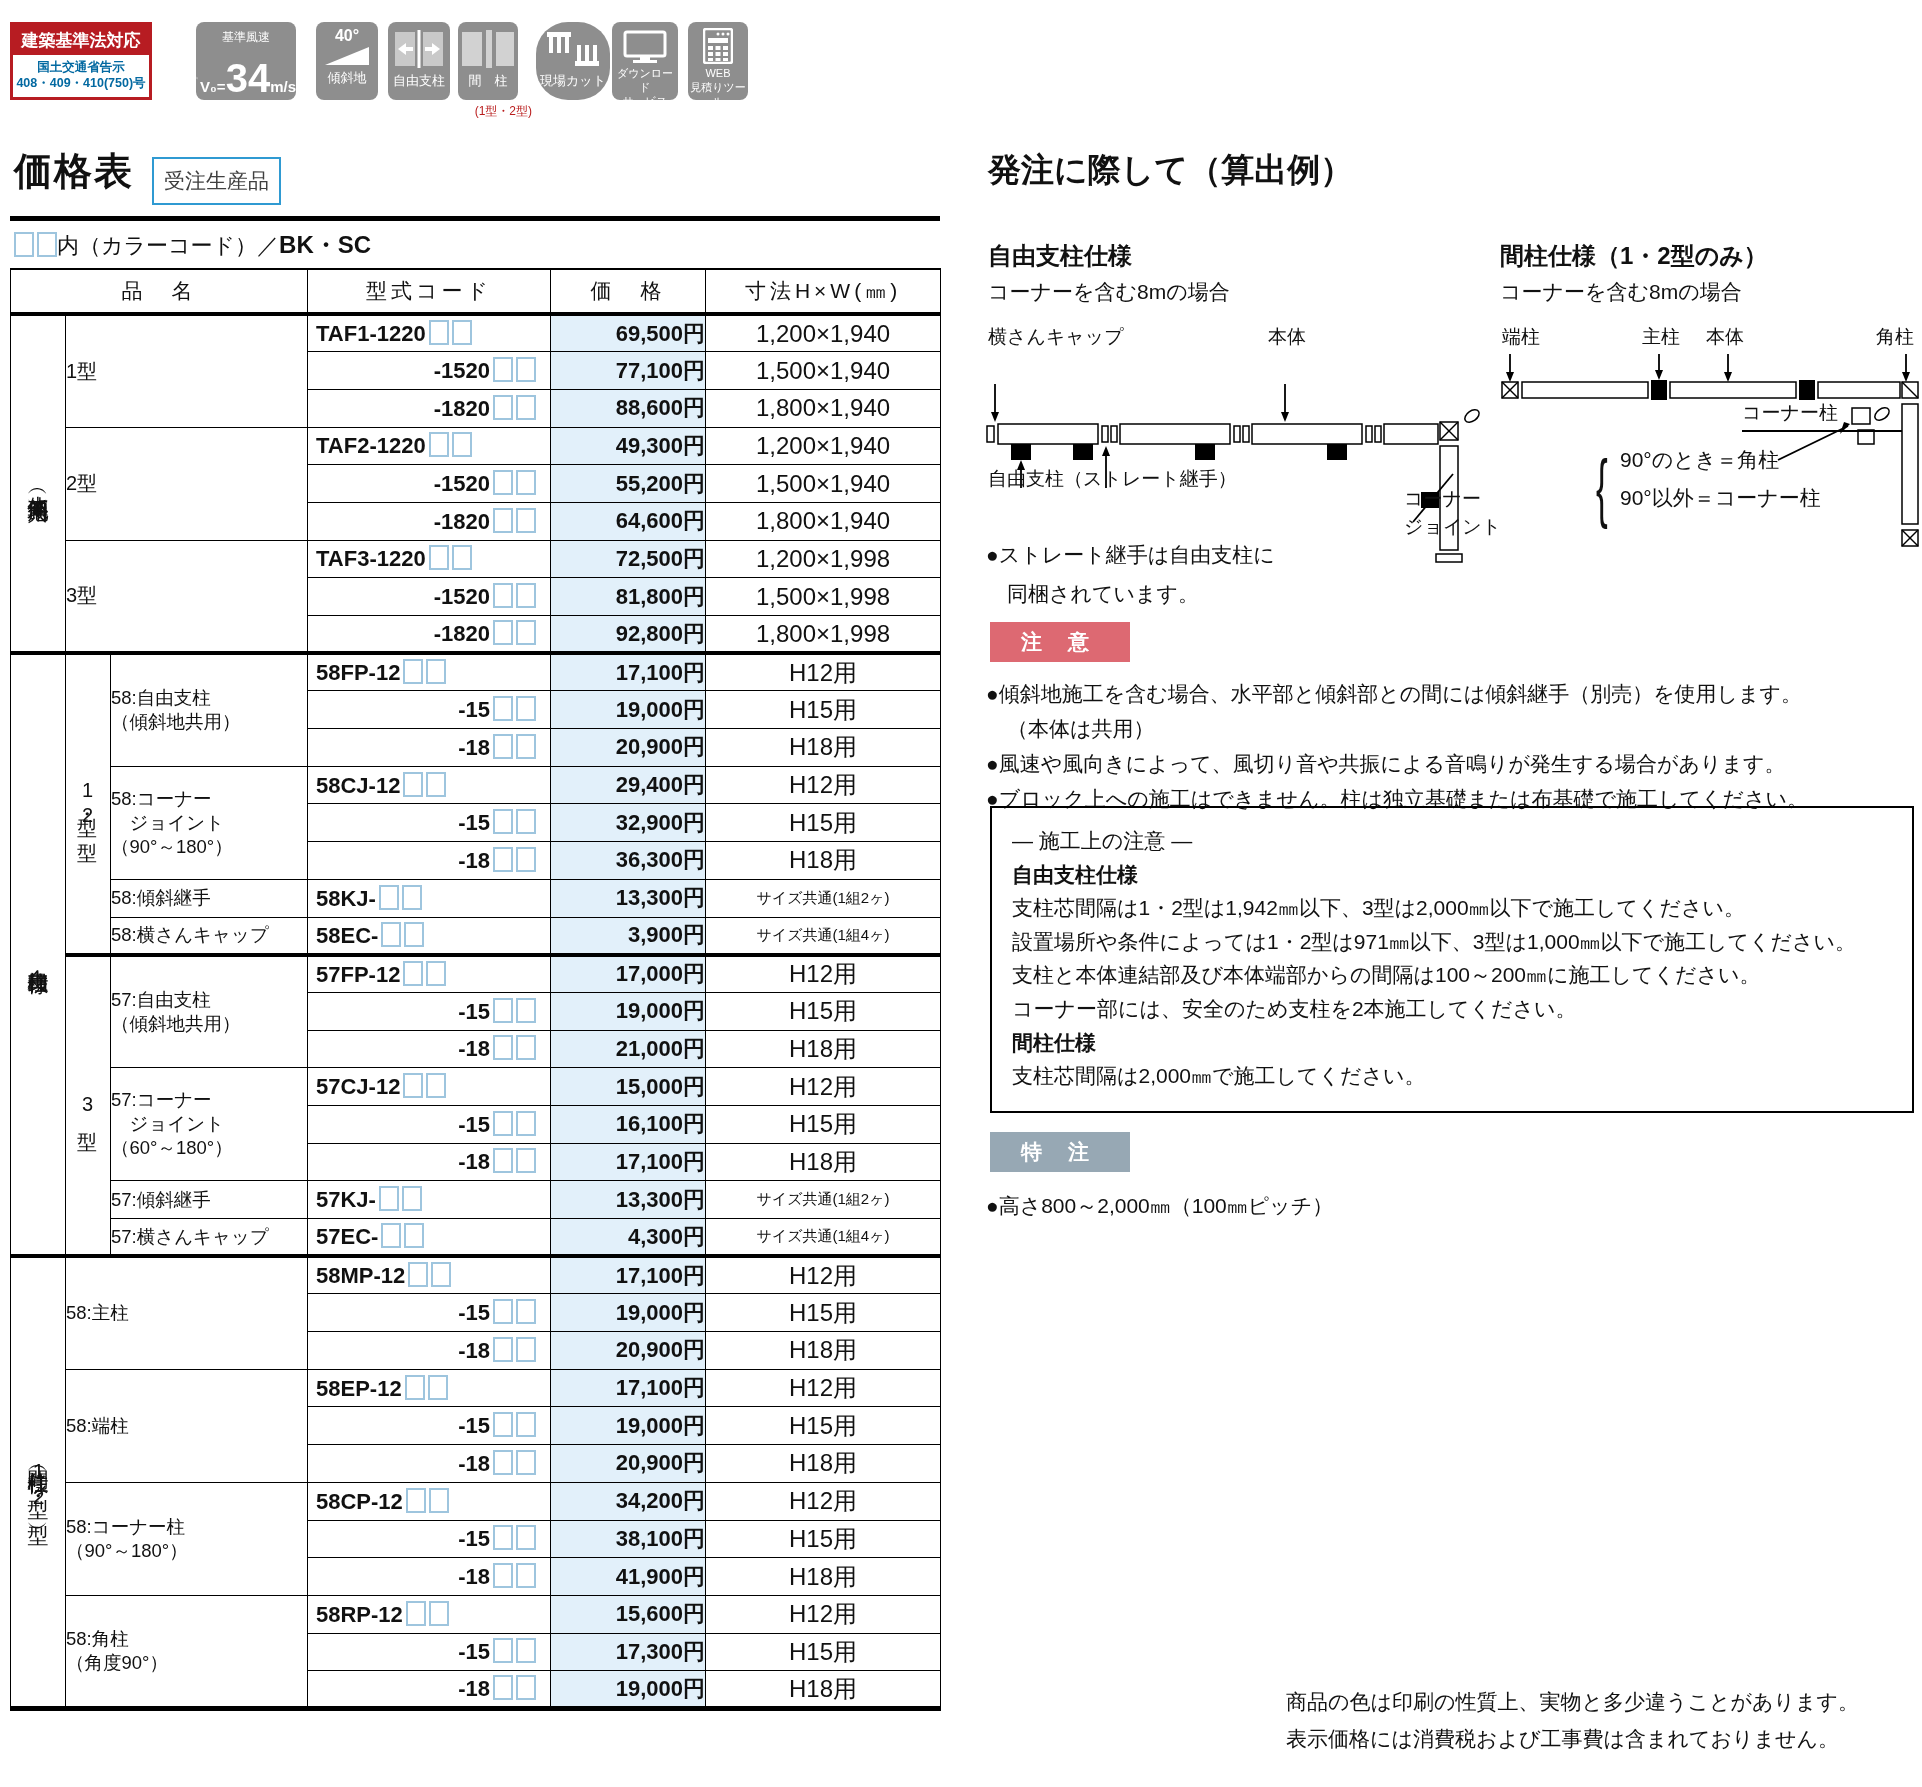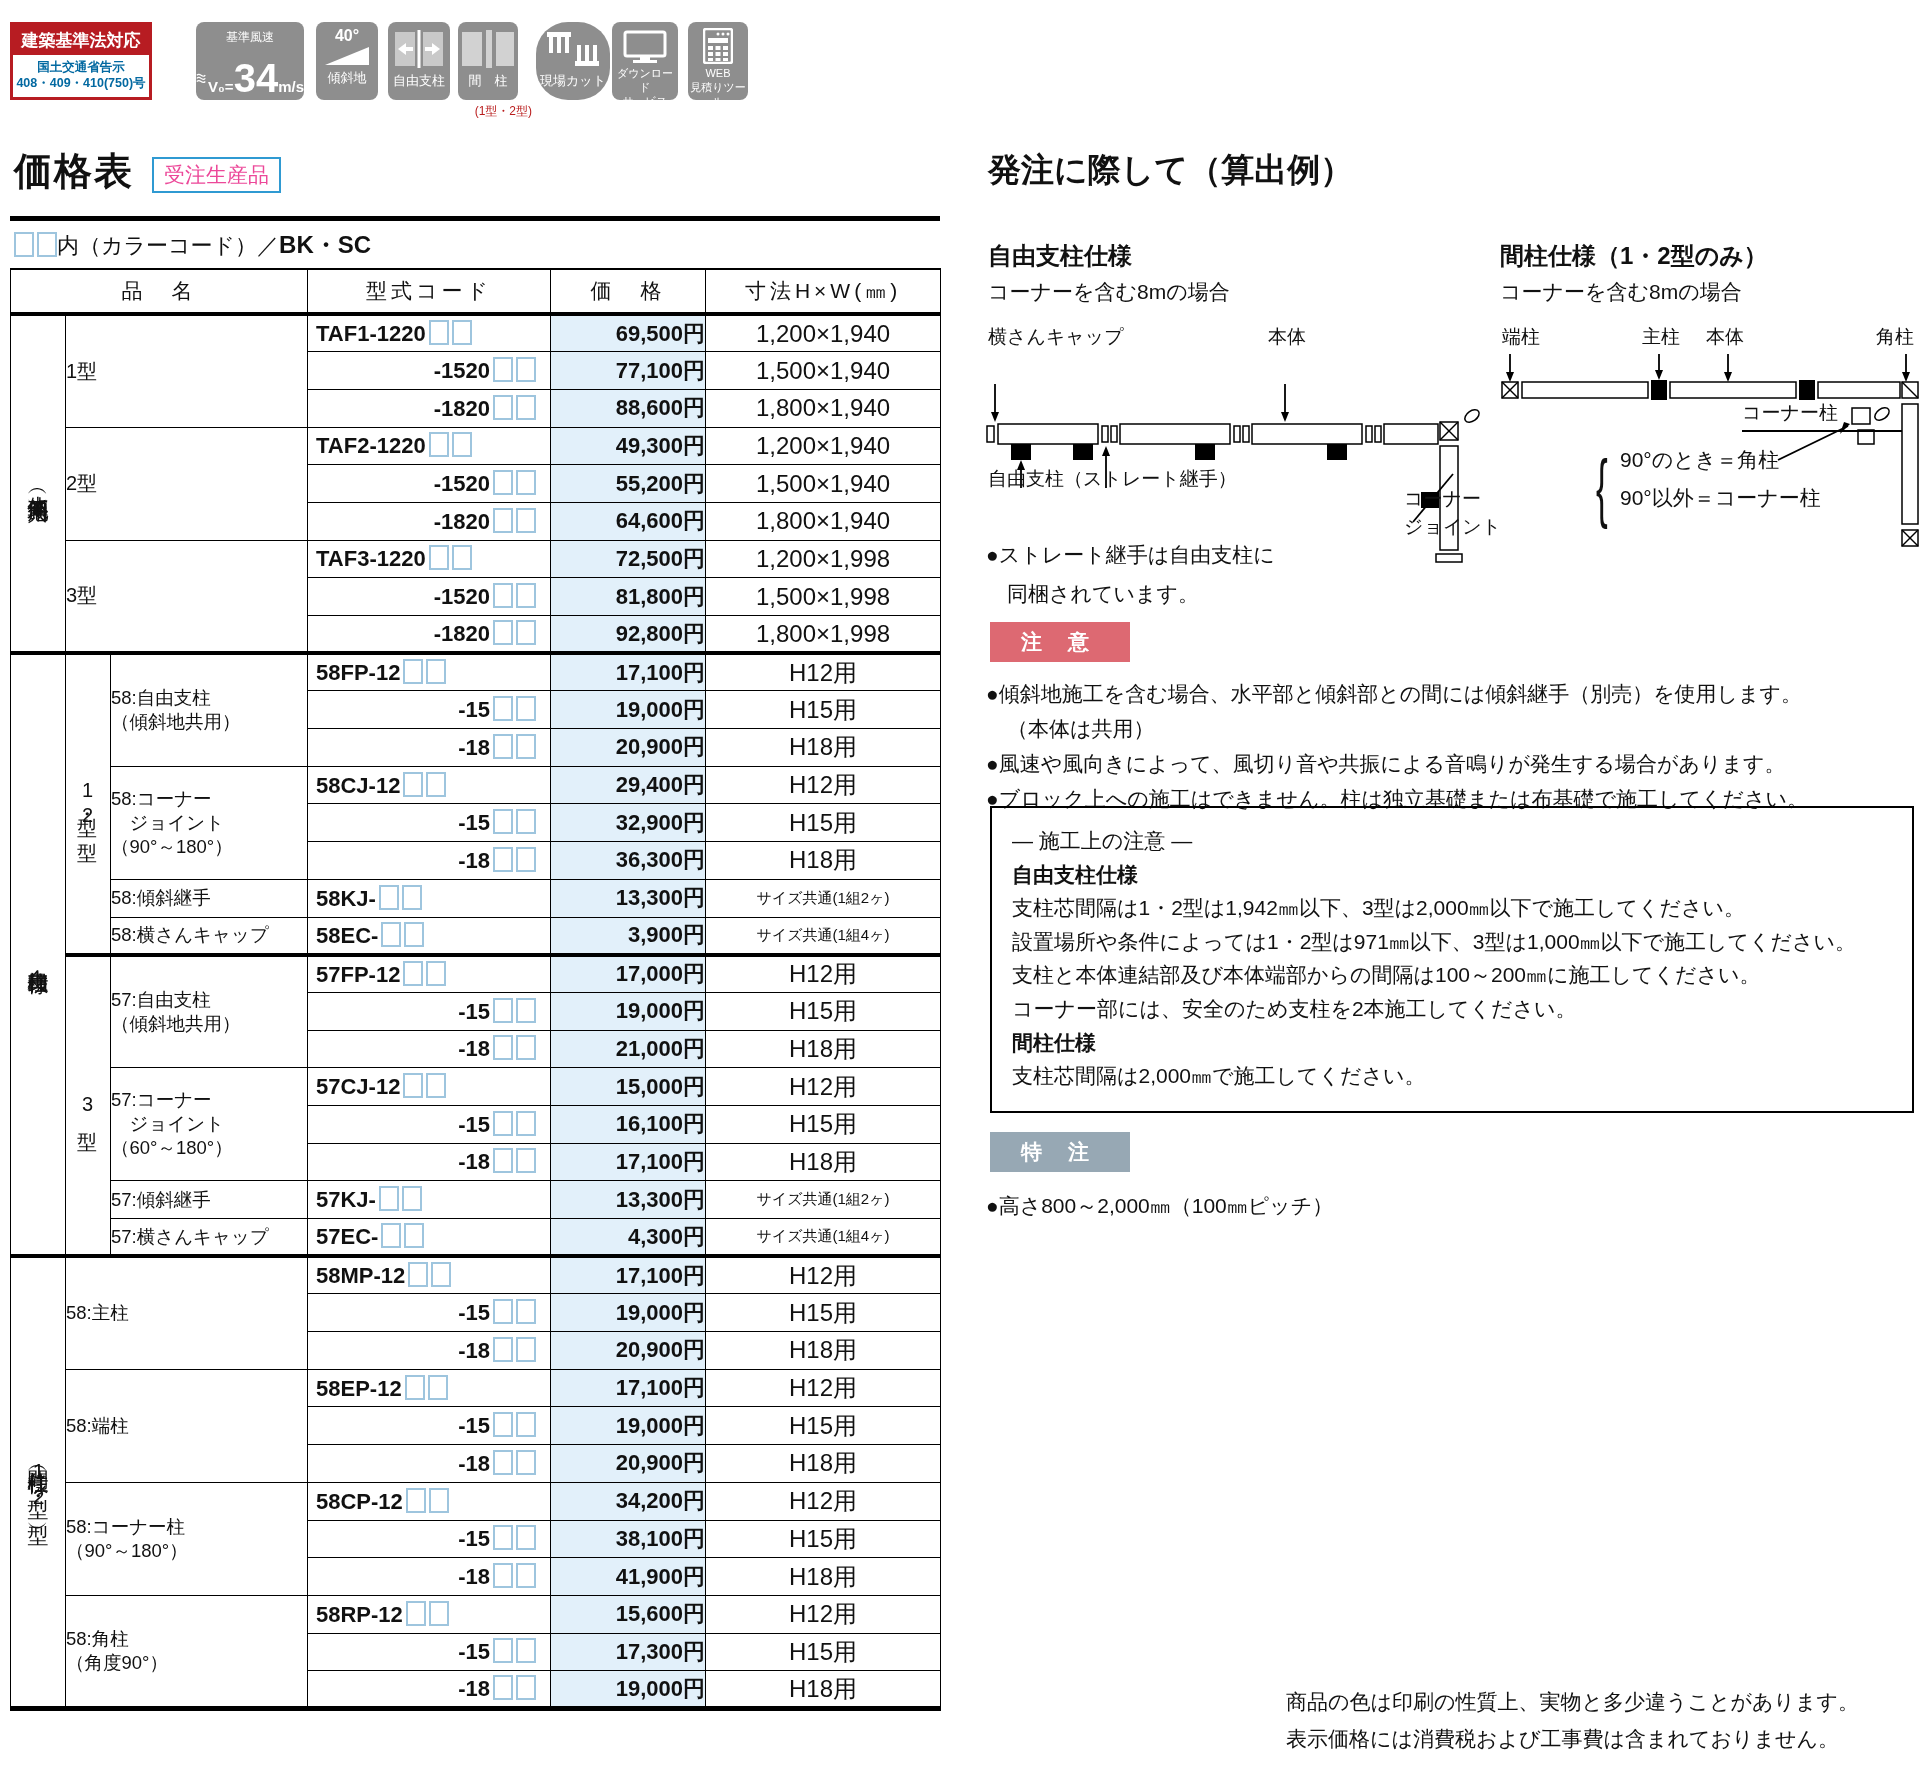--- a/index.html
+++ b/index.html
@@ -18,22 +18,22 @@
   .wind-v{font-size:15px;font-weight:bold;}
   .wind-num{font-size:40px;font-weight:bold;line-height:.9;}
   .wind-unit{font-size:15px;font-weight:bold;}
   .deg-label{font-size:16px;font-weight:bold;padding-top:5px;}
   .tri{width:0;height:0;border-bottom:18px solid #fff;border-left:44px solid transparent;margin:2px auto 0 9px;}
   .icon-label{font-size:13px;margin-top:4px;}
   .icon-label2{font-size:11px;line-height:1.25;margin-top:3px;}
   .mabashira-note{position:absolute;left:452px;top:103px;width:80px;text-align:right;font-size:12px;color:#b91c1c;}
   
   .page-title{position:absolute;left:14px;top:146px;font-size:38px;font-weight:bold;letter-spacing:2px;}
-  .order-badge{position:absolute;left:152px;top:157px;border:2px solid #2f9ad2;color:#ec4899;
-               font-size:21px;padding:2px 10px;}
+  .order-badge{position:absolute;left:152px;top:157px;border:2px solid #2f9ad2;color:#404040;
+               font-size:21px;padding:8px 10px;}
   
   #table-wrap{position:absolute;left:10px;top:216px;width:930px;}
   .colorline{border-top:5px solid #000;padding:8px 0 7px 4px;font-size:22px;}
   .colorline b{font-size:24px;}
   .cc-box{display:inline-block;width:16px;height:21px;border:2px solid #9ec5de;background:#fff;
           vertical-align:-4px;margin-left:3px;}
   .cc-box.first{margin-left:0;}
   table.price{border-collapse:collapse;table-layout:fixed;width:930px;
               border-left:1.5px solid #000;border-right:1.5px solid #000;
               border-top:2.5px solid #000;border-bottom:5px solid #000;}
@@ -75,21 +75,21 @@
 <body>
 
 <div class="law-badge">
   <div class="law-head">建築基準法対応</div>
   <div class="law-body">
     <span>国土交通省告示</span><br>
     <span>408・409・410(750)号</span>
   </div>
 </div>
 
-<div class="icon-card" style="left:196px;width:108px;">
+<div class="icon-card" style="left:196px;width:100px;">
   <div class="wind-top">基準風速</div>
   <div class="wind-main">
     <svg width="26" height="30" viewBox="0 0 26 30" style="margin-right:2px;align-self:center;">
       <path d="M2 8 Q7 3 13 8 T24 8" stroke="#fff" stroke-width="3" fill="none"></path>
       <path d="M2 16 Q7 11 13 16 T24 16" stroke="#fff" stroke-width="3" fill="none"></path>
       <path d="M2 24 Q7 19 13 24 T24 24" stroke="#fff" stroke-width="3" fill="none"></path>
     </svg>
     <span class="wind-v">V₀=</span>
     <span class="wind-num">34</span>
     <span class="wind-unit">m/s</span>

